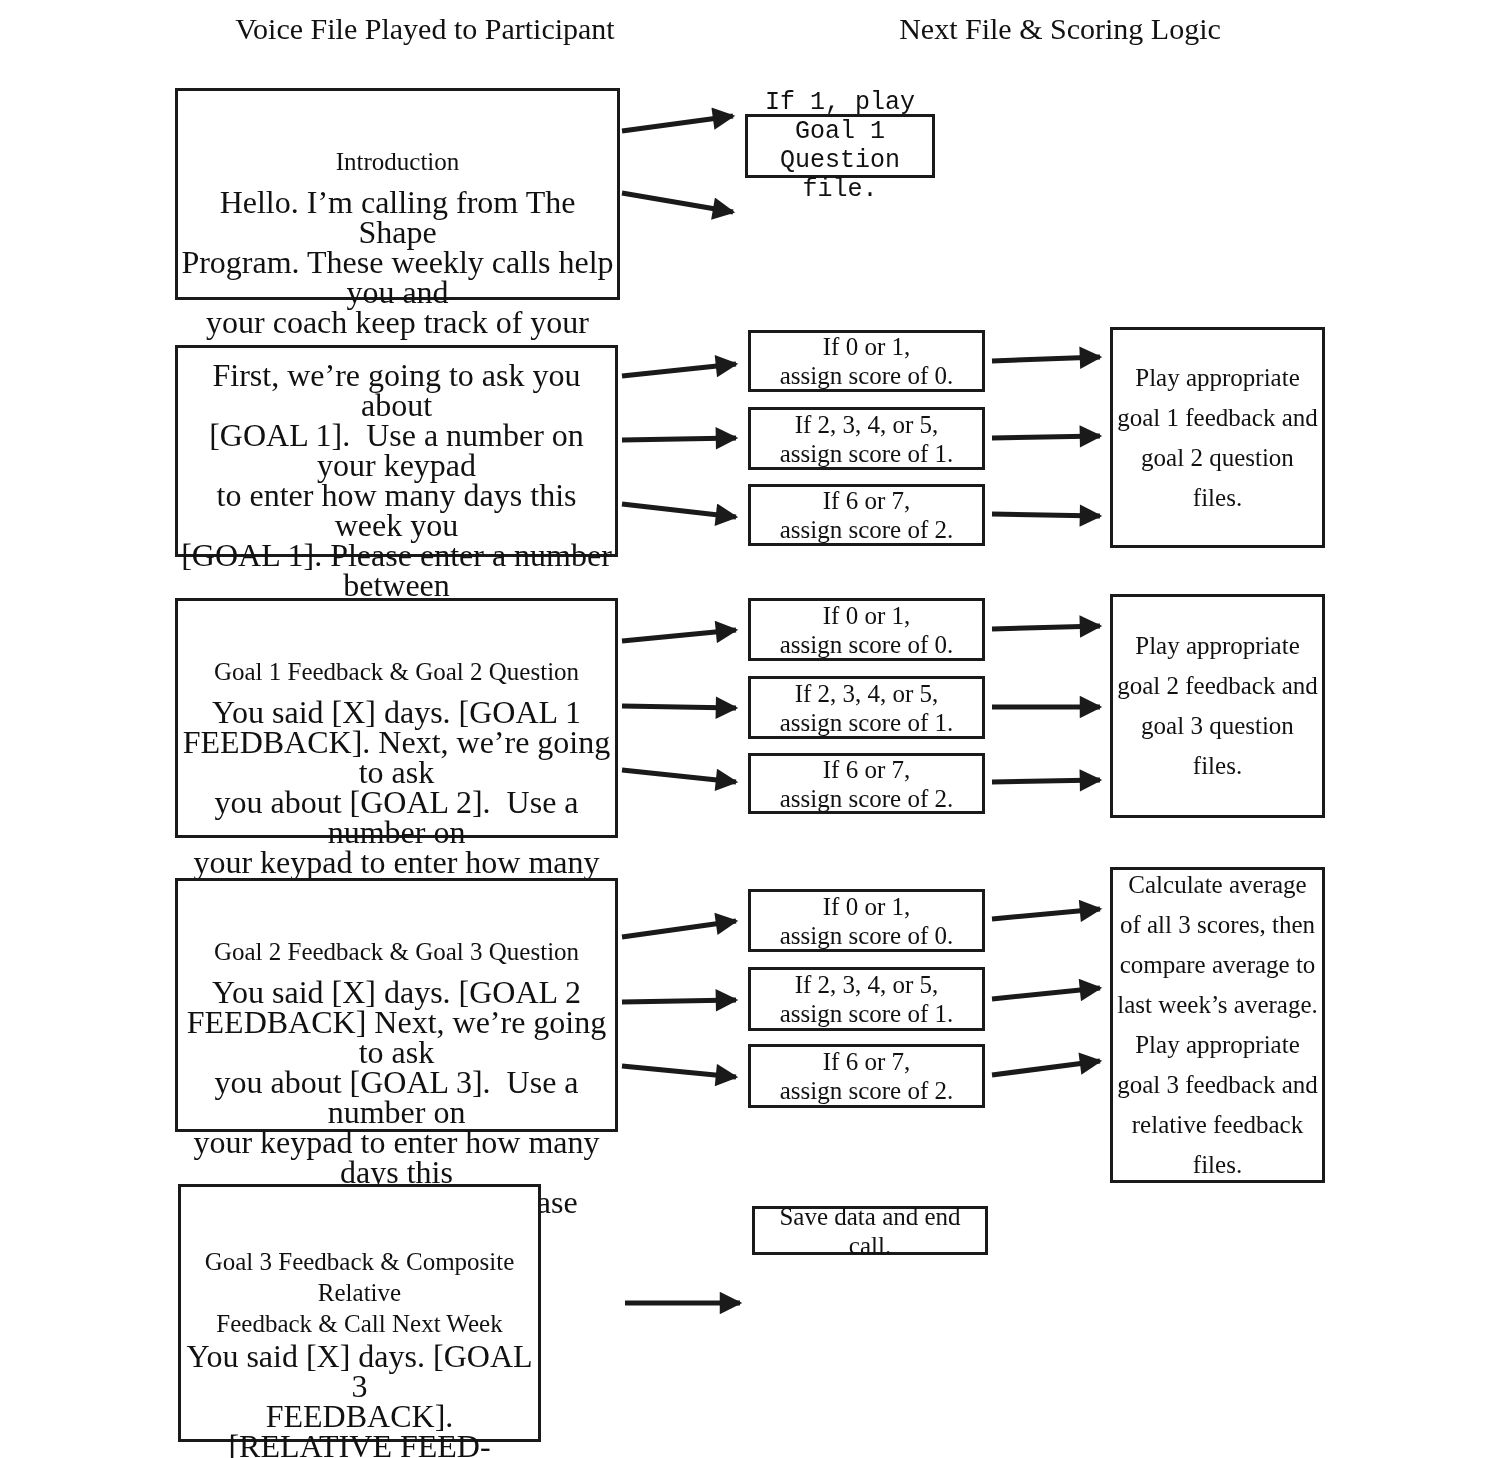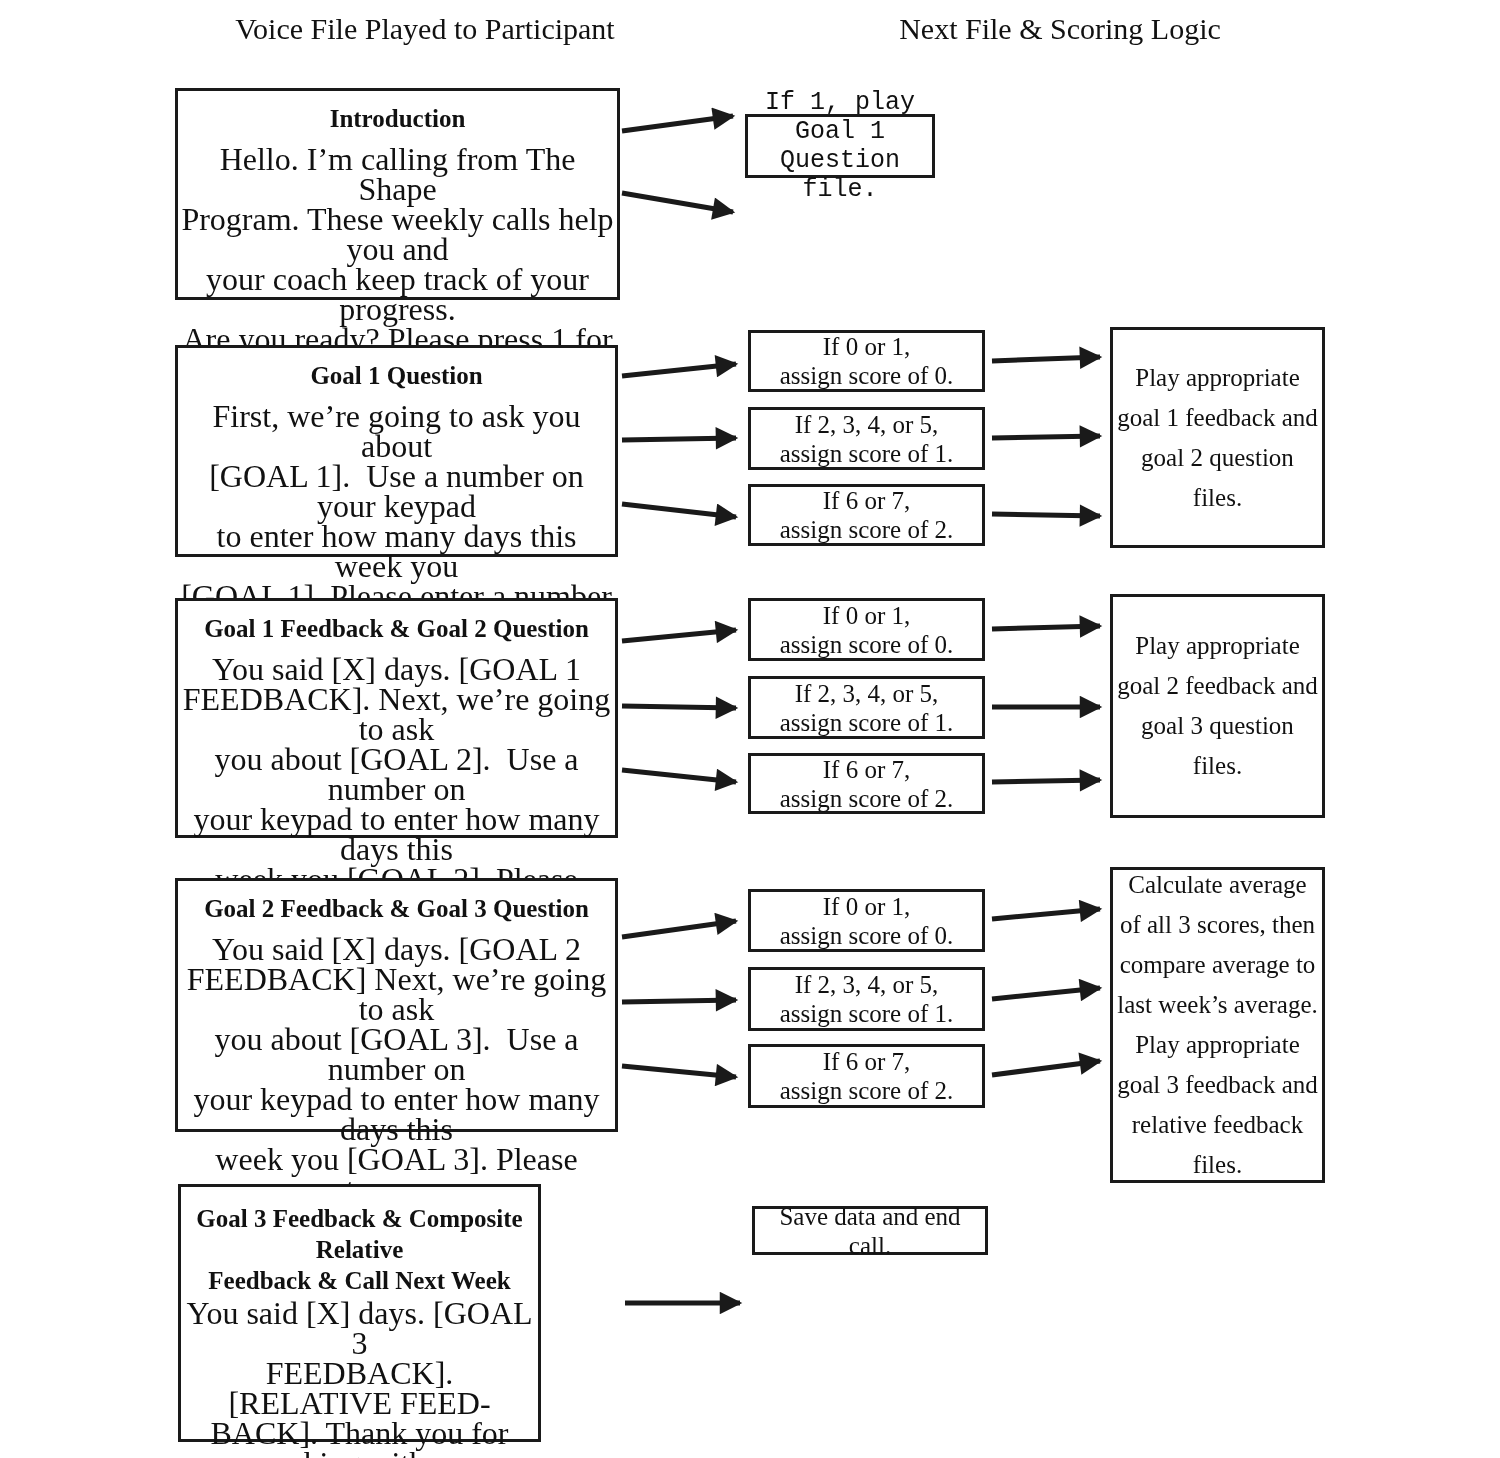--- a/index.html
+++ b/index.html
@@ -31,25 +31,26 @@
     position: absolute;
     box-sizing: border-box;
     border: 3px solid #1a1a1a;
     background: #ffffff;
     text-align: center;
   }
   .voice-box {
     padding: 12px 2px 4px 2px;
   }
   .voice-box .box-title {
-    font-weight: bold;
+    font-weight: normal;
     font-size: 25px;
     line-height: 31px;
     margin-bottom: 10px;
     white-space: pre-wrap;
+    margin-top: 43px;
   }
   .voice-box.tight-title .box-title { margin-bottom: 2px; }
   .voice-box .box-body {
     font-size: 32px;
     line-height: 30px;
     white-space: pre-wrap;
   }
   .small-box {
     display: flex;
     align-items: center;
@@ -95,21 +96,20 @@
 your coach keep track of your progress.
 Are you ready? Please press 1 for yes, and
 2 for no.</div>
   </div>
   <div class="box small-box" style="left:745px;top:114px;width:190px;height:64px;font-family:Liberation Mono, monospace;">
     <span>If 1, play Goal 1
 Question file.</span>
   </div>
 
   <div class="box voice-box" style="left:175px;top:345px;width:443px;height:212px;">
-    <div class="box-title">Goal 1 Question</div>
     <div class="box-body">First, we’re going to ask you about
 [GOAL 1].  Use a number on your keypad
 to enter how many days this week you
 [GOAL 1]. Please enter a number between
 0 and 7.</div>
   </div>
   <div class="box small-box" style="left:748px;top:330px;width:237px;height:62px;">
     <span>If 0 or 1,
 assign score of 0.</span>
   </div>

